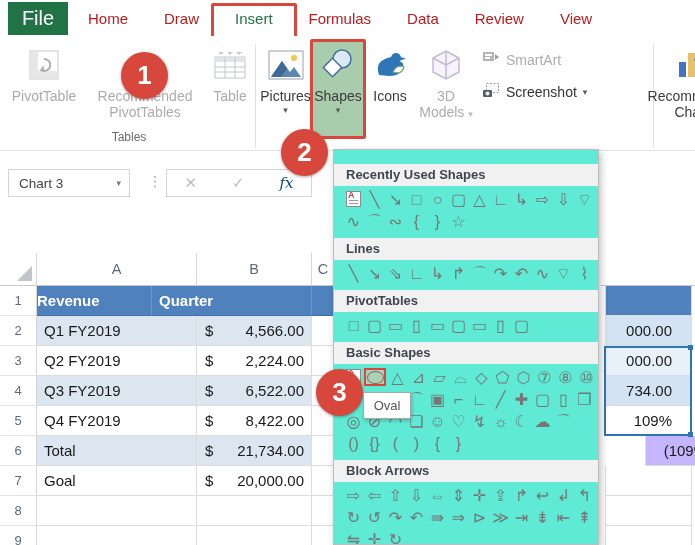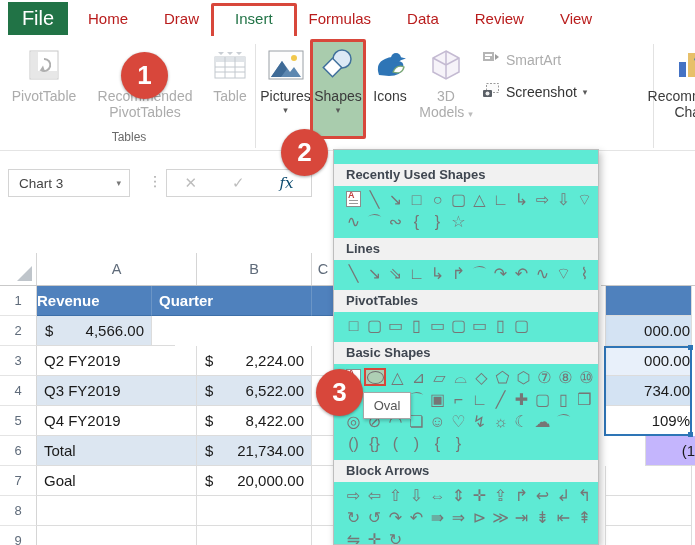--- a/index.html
+++ b/index.html
@@ -60,21 +60,21 @@
   .cell.band{background:#DCE6F1;}
   .cb .cur{margin-left:8px;}
   .cb .amt{margin-left:auto;margin-right:7px;}
 
   
   .rcol{position:absolute;left:601px;top:253px;width:94px;}
   .rc-hspace{height:33px;border-bottom:1px solid #C9C9C9;box-sizing:border-box;}
   .rc-rows{position:relative;}
   .rcell{height:30px;margin-left:4px;width:87px;border-bottom:1px solid #DCDCDC;border-left:1px solid #DCDCDC;border-right:1px solid #DCDCDC;
          box-sizing:border-box;display:flex;align-items:center;justify-content:flex-end;
-         padding-right:1px;font-size:15px;color:#1a1a1a;}
+         padding-right:19px;font-size:15px;color:#1a1a1a;}
   .rcell.hd{background:#4F81BD;}
   .rcell.band{background:#c4b5fd;margin-left:44px;}
   .rcell.tint{background:#D4E3F3;}
   .rcell.tint2{background:#E8F0FA;}
   .rsel{position:absolute;left:3px;top:60px;width:88px;height:90px;border:2px solid #2E75B6;box-sizing:border-box;pointer-events:none;}
   .rsel::before,.rsel::after{content:"";position:absolute;width:5px;height:5px;background:#2E75B6;right:-3px;}
   .rsel::before{top:-3px;}
   .rsel::after{bottom:-3px;}
 
   
@@ -273,20 +273,21 @@
         <div class="ch" style="width: 23px;">C</div>
       </div>
       <div class="srow">
         <div class="rn">1</div>
         <div class="cell cb hd">Revenue</div>
         <div class="cell ca hd">Quarter</div>
         <div class="cell cc hd"></div>
       </div>
       <div class="srow">
         <div class="rn">2</div>
+        <div class="cell ca band">Q1 FY2019</div>
         <div class="cell cb band">
           <span class="cur">$</span>
           <span class="amt">4,566.00</span>
         </div>
         <div class="cell cc"></div>
       </div>
       <div class="srow">
         <div class="rn">3</div>
         <div class="cell ca">Q2 FY2019</div>
         <div class="cell cb">

